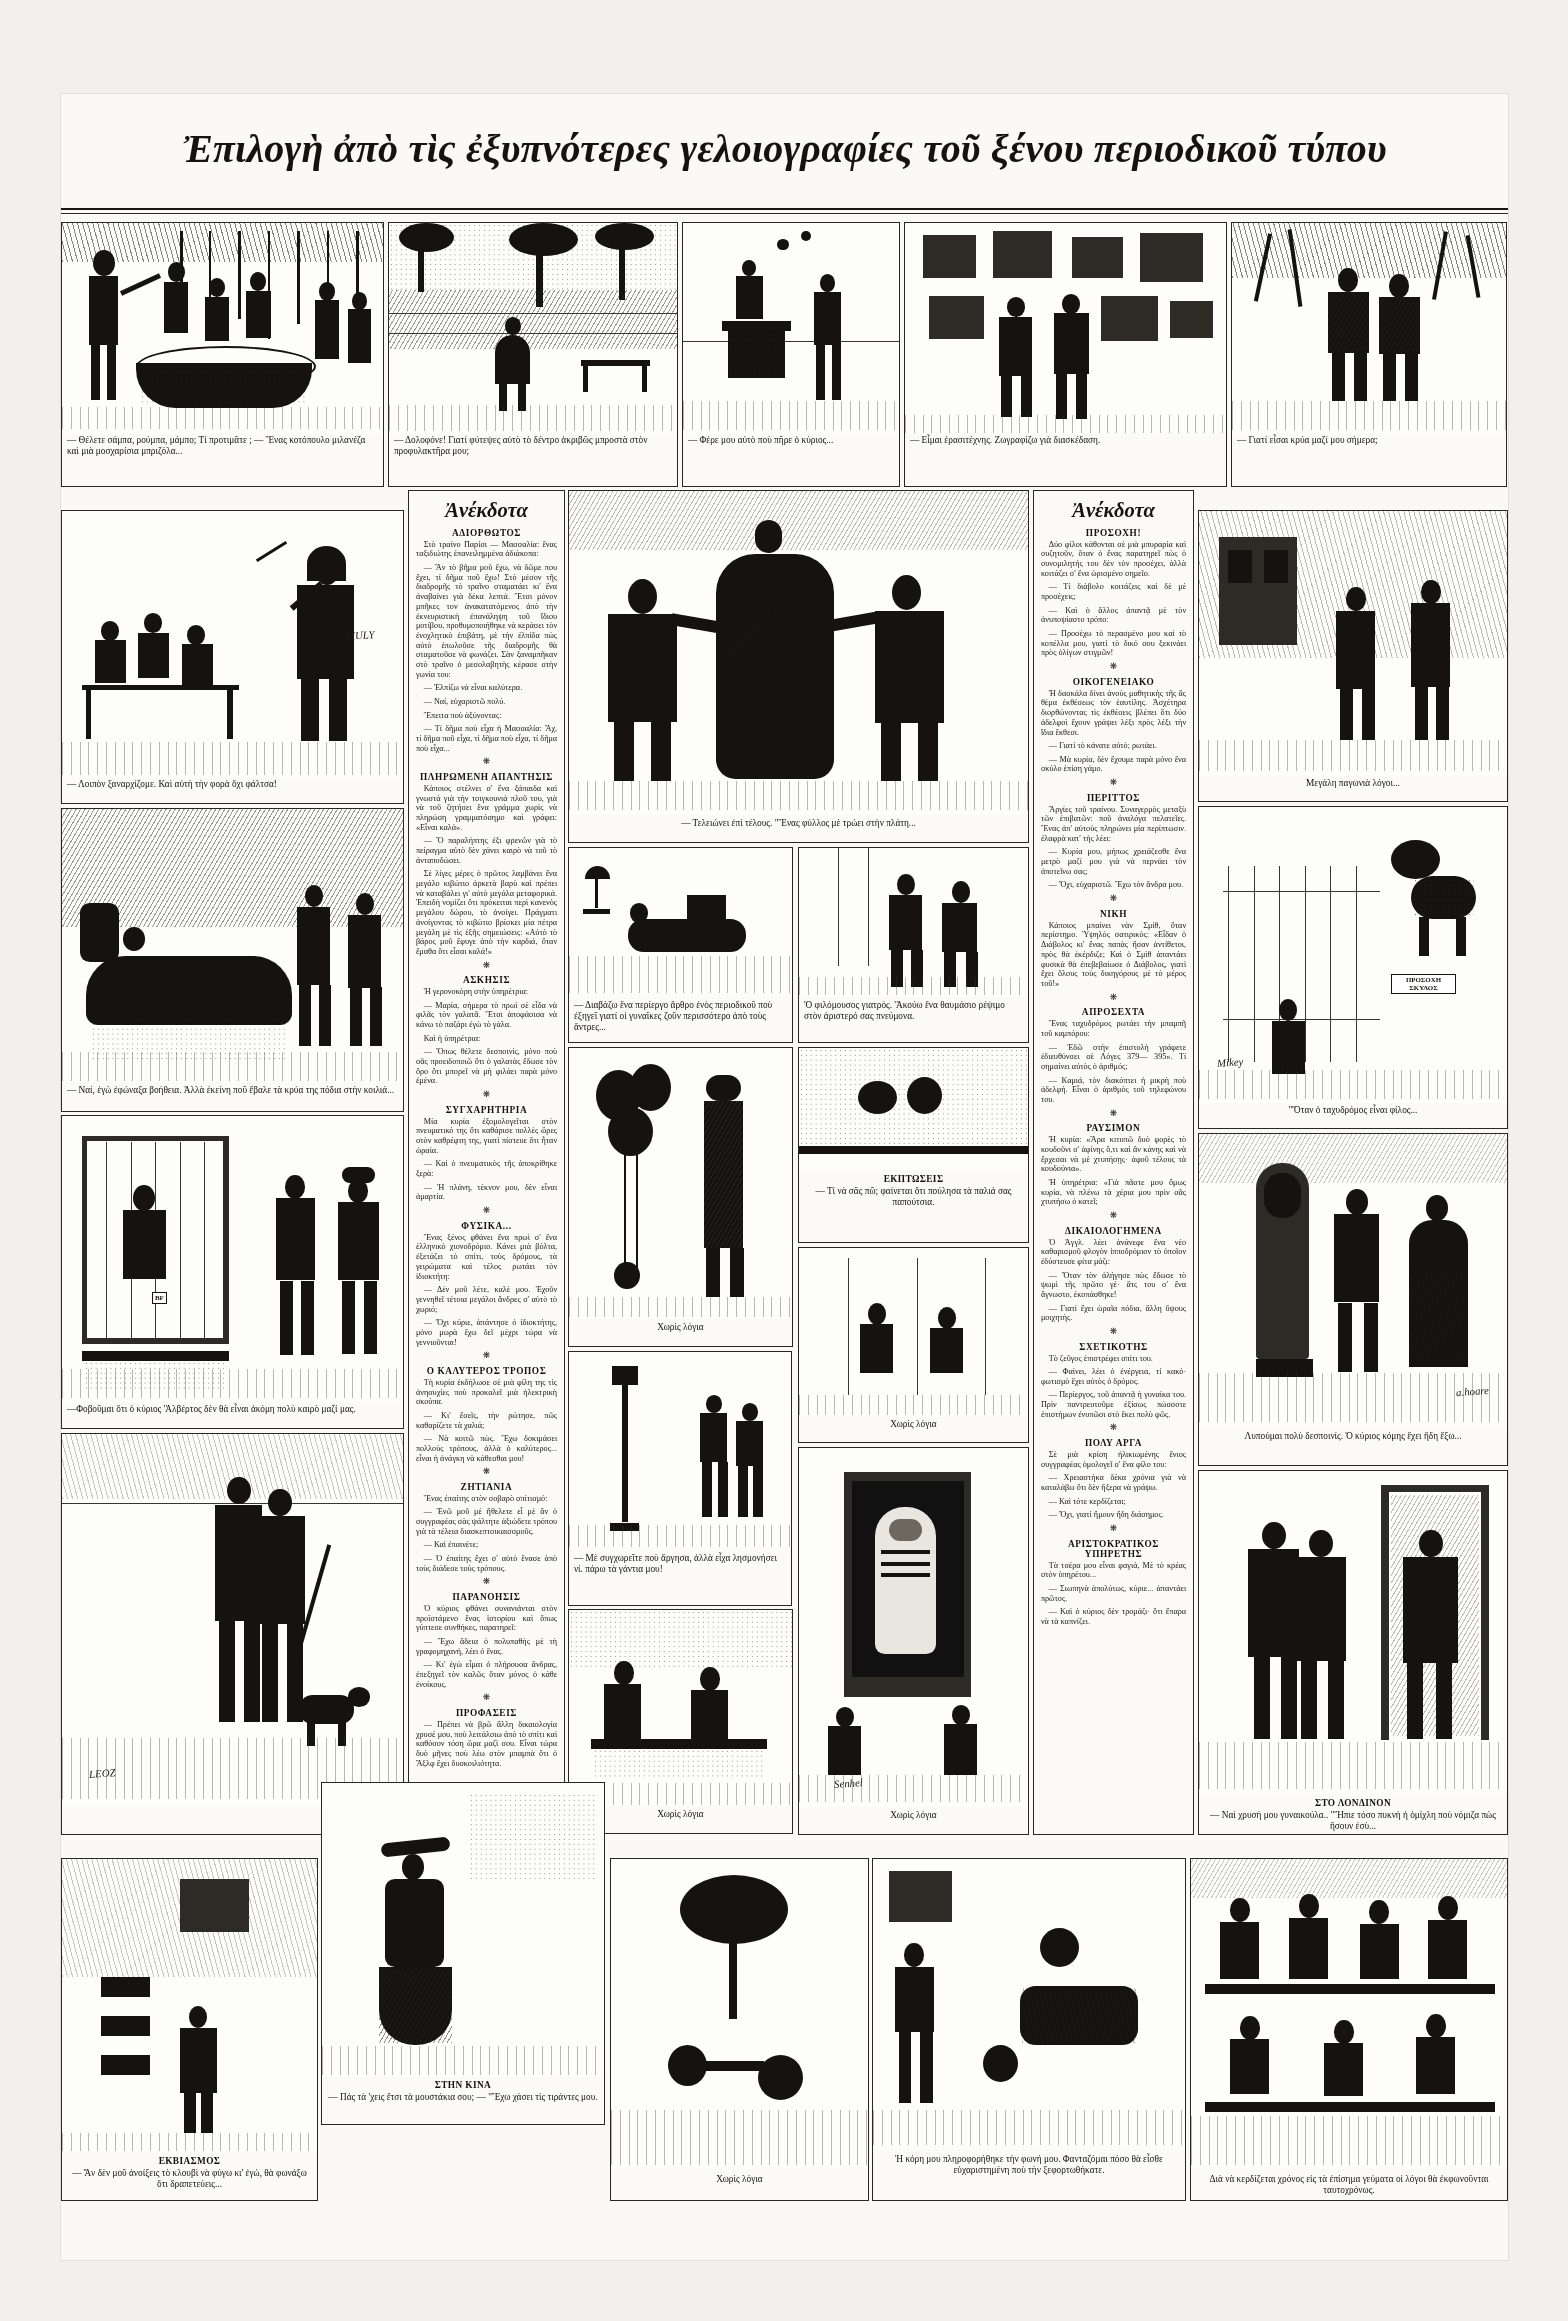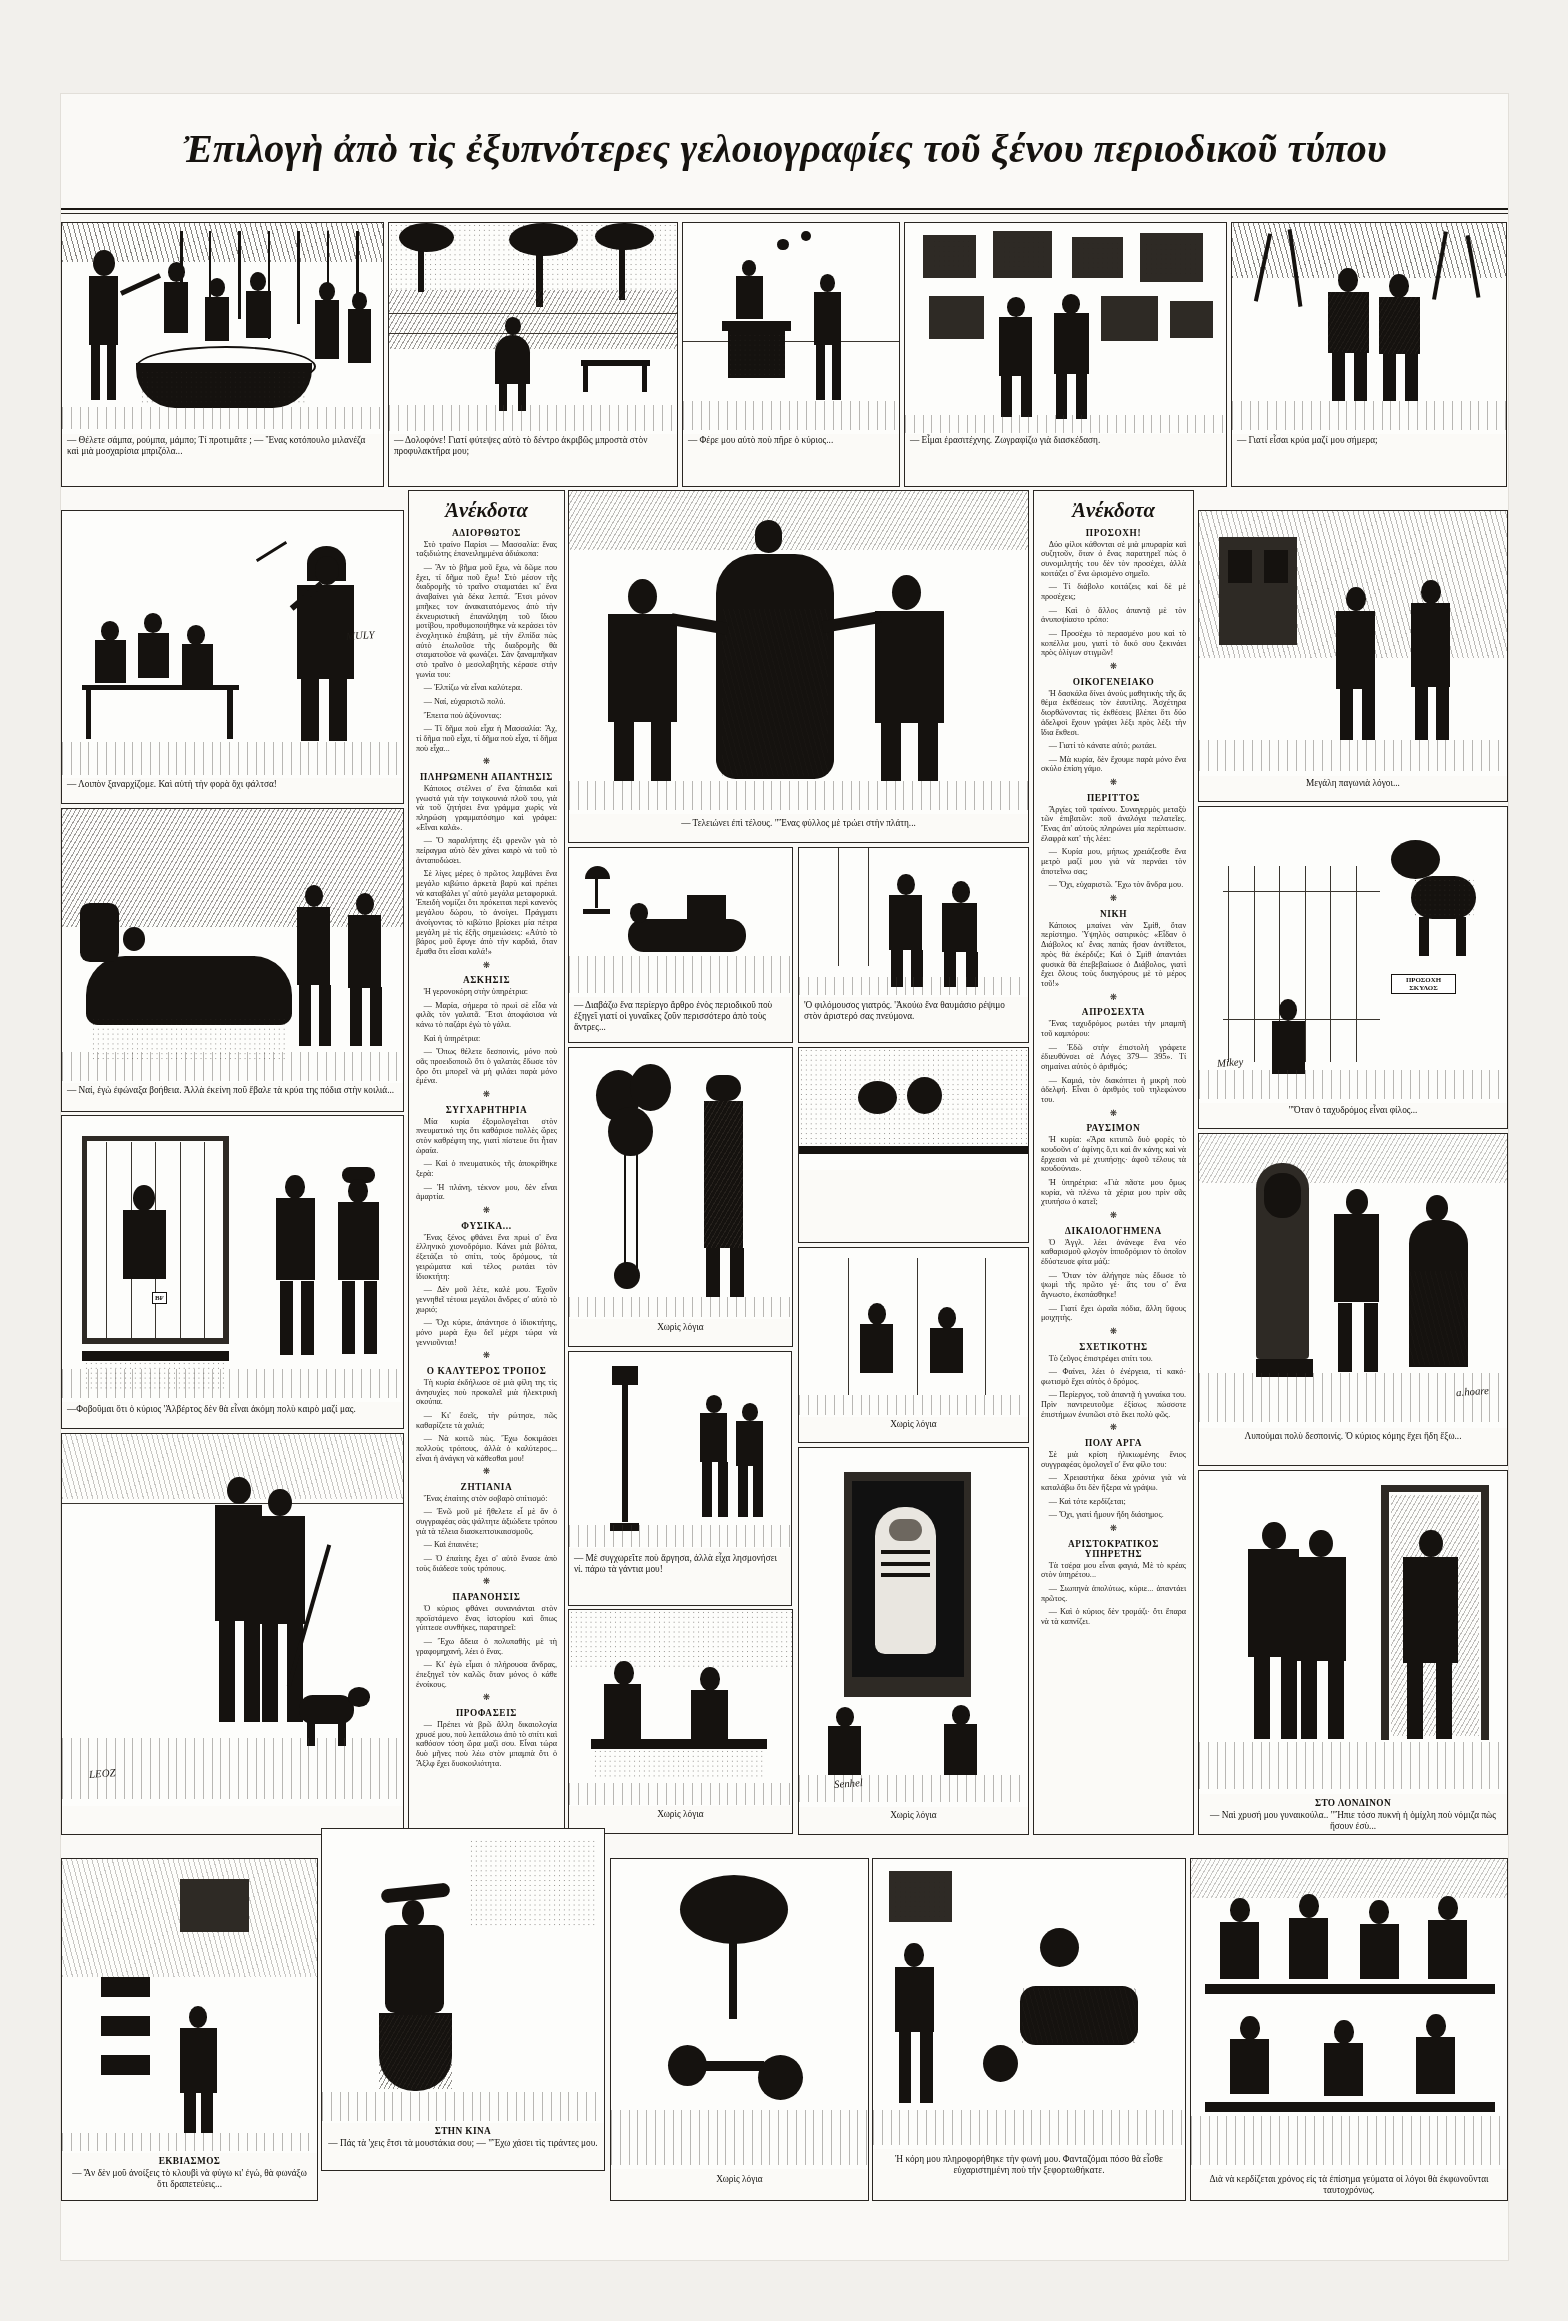--- a/index.html
+++ b/index.html
@@ -508,20 +508,24 @@
     <div class="cap center" style="height:27.4px">Χωρὶς λόγια</div>
   </div>
 
   <div class="panel" style="left:798px;top:1047px;width:231px;height:196px">
     <div class="art" style="height:122px">
       <div class="stipple" style="left:0;top:0;width:231px;height:98px"></div>
       <div class="blob" style="left:59px;top:33px;width:39px;height:33px"></div>
       <div class="blob" style="left:108px;top:29px;width:35px;height:37px"></div>
       <div class="ink" style="left:0;top:98px;width:231px;height:7.8px"></div>
     </div>
+    <div class="cap center" style="height:71px">
+      <span class="capttl">ΕΚΠΤΩΣΕΙΣ</span>
+      <span>— Τί νὰ σᾶς πῶ; φαίνεται ὅτι πούλησα τὰ παλιά σας παπούτσια.</span>
+    </div>
   </div>
 
   <div class="panel" style="left:798px;top:1247px;width:231px;height:196px">
     <div class="art" style="height:169px">
       <div class="vn" style="left:49px;top:9.8px;height:137px"></div>
       <div class="vn" style="left:118px;top:9.8px;height:137px"></div>
       <div class="vn" style="left:186px;top:9.8px;height:137px"></div>
       <div class="blob" style="left:69px;top:55px;width:17.6px;height:21.6px"></div>
       <div class="ink" style="left:61px;top:76px;width:33px;height:49px"></div>
       <div class="blob" style="left:139px;top:59px;width:17.6px;height:21.6px"></div>
@@ -745,21 +749,21 @@
       <div class="ink" style="left:122px;top:233px;width:11.8px;height:41px"></div>
       <div class="ink" style="left:139px;top:233px;width:11.8px;height:41px"></div>
       <div class="floor" style="left:0;top:274px;width:257px;height:17.6px"></div>
     </div>
     <div class="cap center" style="height:47px">
       <span class="capttl">ΕΚΒΙΑΣΜΟΣ</span>
       <span>— Ἄν δὲν μοῦ ἀνοίξεις τὸ κλουβὶ νὰ φύγω κι' ἐγώ, θὰ φωνάξω ὅτι δραπετεύεις...</span>
     </div>
   </div>
 
-  <div class="panel" style="left:321px;top:1828px;width:284px;height:343px">
+  <div class="panel" style="left:321px;top:1782px;width:284px;height:343px">
     <div class="art" style="height:294px">
       <div class="stipple" style="left:147px;top:9.8px;width:127px;height:88px"></div>
       <div class="ink" style="left:59px;top:57px;width:69px;height:13.7px;border-radius:7.8px;transform:rotate(-6deg)"></div>
       <div class="blob" style="left:80px;top:71px;width:21.6px;height:25.5px"></div>
       <div class="ink" style="left:63px;top:96px;width:59px;height:88px;border-radius:9.8px"></div>
       <div class="ink" style="left:57px;top:184px;width:73px;height:78px;border-radius:0 0 35px 35px"></div>
       <div class="hatch2" style="left:57px;top:186px;width:73px;height:74px;opacity:.5"></div>
       <div class="floor" style="left:0;top:263px;width:284px;height:29px"></div>
     </div>
     <div class="cap center" style="height:47px">

